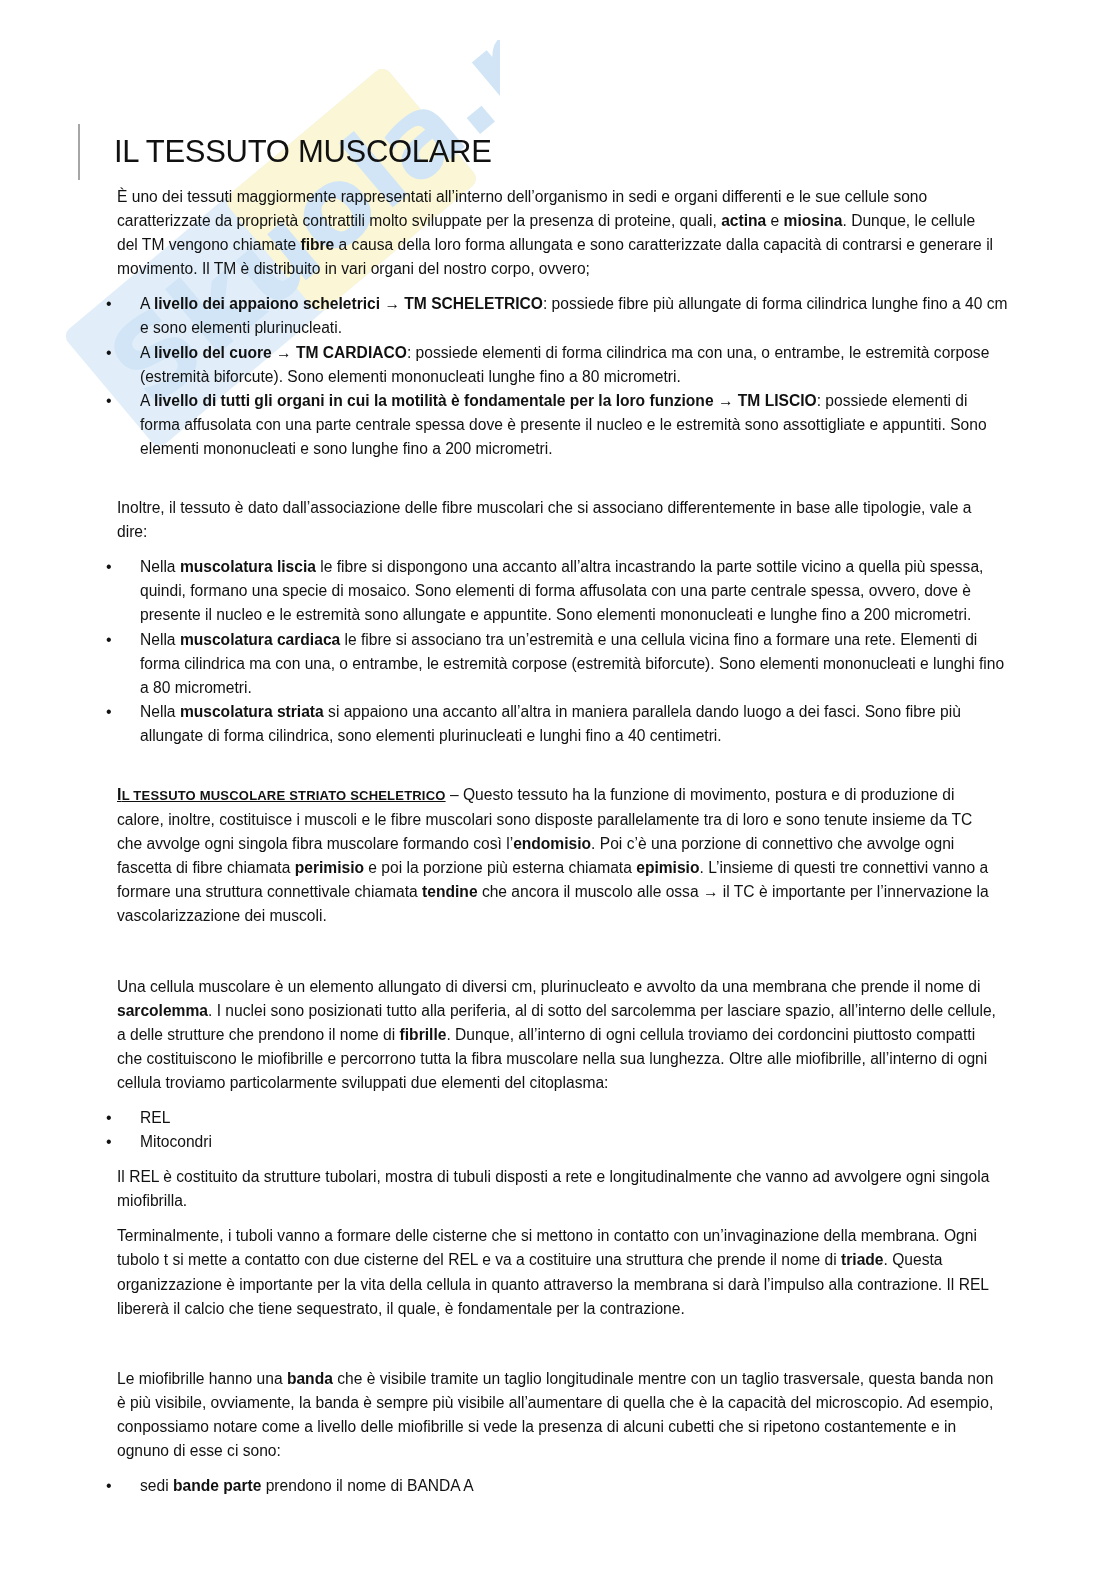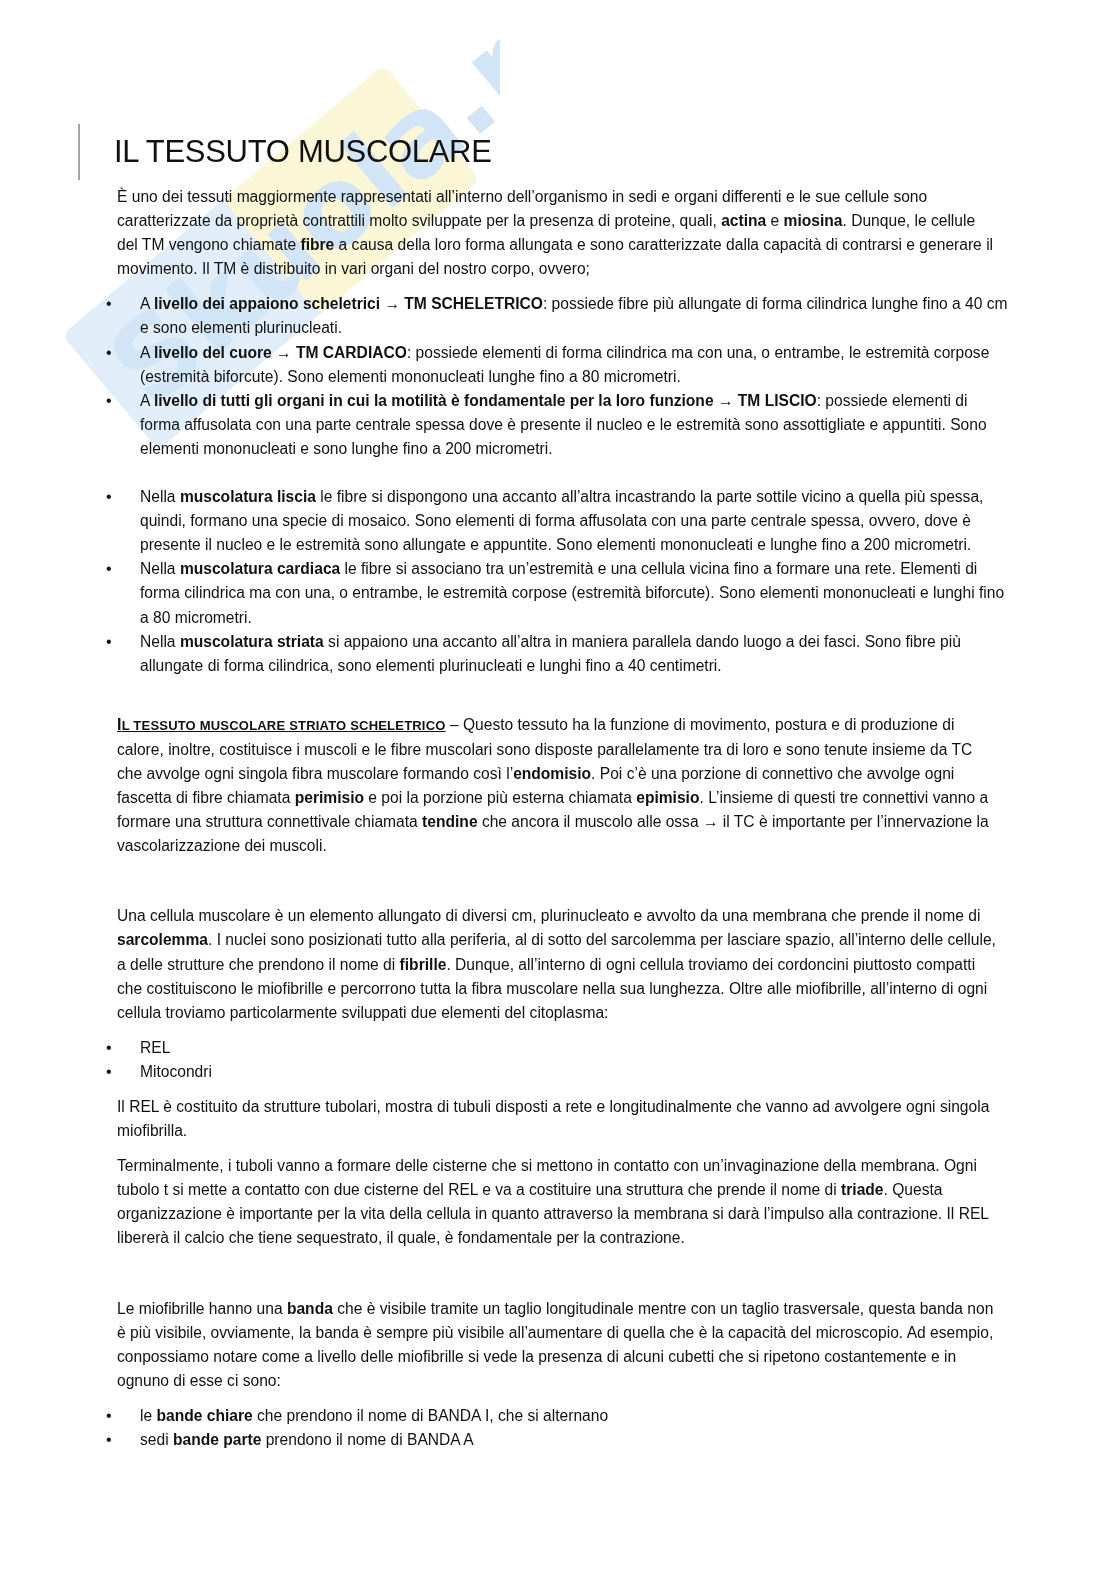--- a/index.html
+++ b/index.html
@@ -41,20 +41,21 @@
   <p><span>È uno dei tessuti maggiormente rappresentati all’interno dell’organismo in sedi e organi differenti e le sue cellule sono caratterizzate da proprietà contrattili molto sviluppate per la presenza di proteine, quali, </span><b>actina</b><span> e </span><b>miosina</b><span>. Dunque, le cellule del TM vengono chiamate </span><b>fibre</b><span> a causa della loro forma allungata e sono caratterizzate dalla capacità di contrarsi e generare il movimento. Il TM è distribuito in vari organi del nostro corpo, ovvero;</span></p>
 
   <ul>
     <li><span>A </span><b>livello dei appaiono scheletrici → TM SCHELETRICO</b><span>: possiede fibre più allungate di forma cilindrica lunghe fino a 40 cm e sono elementi plurinucleati.</span></li>
     <li><span>A </span><b>livello del cuore → TM CARDIACO</b><span>: possiede elementi di forma cilindrica ma con una, o entrambe, le estremità corpose (estremità biforcute). Sono elementi mononucleati lunghe fino a 80 micrometri.</span></li>
     <li><span>A </span><b>livello di tutti gli organi in cui la motilità è fondamentale per la loro funzione → TM LISCIO</b><span>: possiede elementi di forma affusolata con una parte centrale spessa dove è presente il nucleo e le estremità sono assottigliate e appuntiti. Sono elementi mononucleati e sono lunghe fino a 200 micrometri.</span></li>
   </ul>
 
   <div class="gap"></div>
 
+  <p>Inoltre, il tessuto è dato dall’associazione delle fibre muscolari che si associano differentemente in base alle tipologie, vale a dire:</p>
   <ul>
     <li><span>Nella </span><b>muscolatura liscia</b><span> le fibre si dispongono una accanto all’altra incastrando la parte sottile vicino a quella più spessa, quindi, formano una specie di mosaico. Sono elementi di forma affusolata con una parte centrale spessa, ovvero, dove è presente il nucleo e le estremità sono allungate e appuntite. Sono elementi mononucleati e lunghe fino a 200 micrometri.</span></li>
     <li><span>Nella </span><b>muscolatura cardiaca</b><span> le fibre si associano tra un’estremità e una cellula vicina fino a formare una rete. Elementi di forma cilindrica ma con una, o entrambe, le estremità corpose (estremità biforcute). Sono elementi mononucleati e lunghi fino a 80 micrometri.</span></li>
     <li><span>Nella </span><b>muscolatura striata</b><span> si appaiono una accanto all’altra in maniera parallela dando luogo a dei fasci. Sono fibre più allungate di forma cilindrica, sono elementi plurinucleati e lunghi fino a 40 centimetri.</span></li>
   </ul>
 
   <div class="gap"></div>
 
   <p><span class="smallcaps"><span class="cap">I</span><span>L TESSUTO MUSCOLARE STRIATO SCHELETRICO</span></span><span> – Questo tessuto ha la funzione di movimento, postura e di produzione di calore, inoltre, costituisce i muscoli e le fibre muscolari sono disposte parallelamente tra di loro e sono tenute insieme da TC che avvolge ogni singola fibra muscolare formando così l’</span><b>endomisio</b><span>. Poi c’è una porzione di connettivo che avvolge ogni fascetta di fibre chiamata </span><b>perimisio</b><span> e poi la porzione più esterna chiamata </span><b>epimisio</b><span>. L’insieme di questi tre connettivi vanno a formare una struttura connettivale chiamata </span><b>tendine</b><span> che ancora il muscolo alle ossa → il TC è importante per l’innervazione la vascolarizzazione dei muscoli.</span></p>
 
@@ -65,16 +66,15 @@
     <li>REL</li>
     <li>Mitocondri</li>
   </ul>
   <p>Il REL è costituito da strutture tubolari, mostra di tubuli disposti a rete e longitudinalmente che vanno ad avvolgere ogni singola miofibrilla.</p>
   <p><span>Terminalmente, i tuboli vanno a formare delle cisterne che si mettono in contatto con un’invaginazione della membrana. Ogni tubolo t si mette a contatto con due cisterne del REL e va a costituire una struttura che prende il nome di </span><b>triade</b><span>. Questa organizzazione è importante per la vita della cellula in quanto attraverso la membrana si darà l’impulso alla contrazione. Il REL libererà il calcio che tiene sequestrato, il quale, è fondamentale per la contrazione.</span></p>
 
   <div class="gap"></div>
 
   <p><span>Le miofibrille hanno una </span><b>banda</b><span> che è visibile tramite un taglio longitudinale mentre con un taglio trasversale, questa banda non è più visibile, ovviamente, la banda è sempre più visibile all’aumentare di quella che è la capacità del microscopio. Ad esempio, conpossiamo notare come a livello delle miofibrille si vede la presenza di alcuni cubetti che si ripetono costantemente e in ognuno di esse ci sono:</span></p>
   <ul>
-    <li><span>le </span><b>bande chiare</b><span> che prendono il nome di BANDA I, che si alternano</span></li>
     <li><span>sedi </span><b>bande parte</b><span> prendono il nome di BANDA A</span></li>
   </ul>
 </div>
 
 </body></html>

